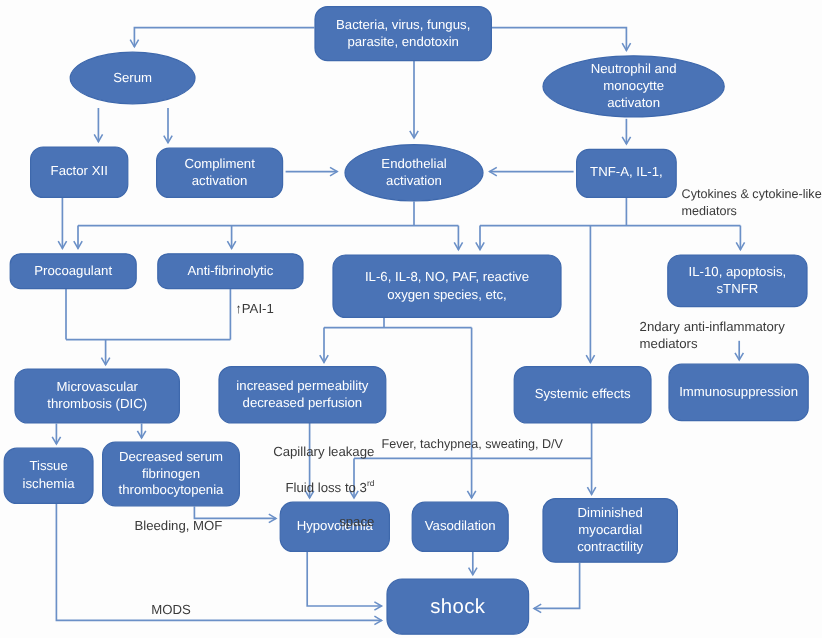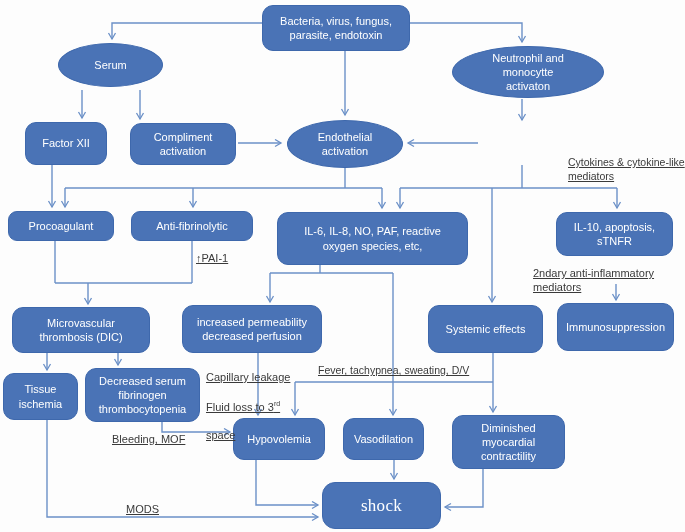--- a/index.html
+++ b/index.html
@@ -7,25 +7,25 @@
     position:relative;width:685px;height:532px;overflow:hidden;
     background:#fdfdfd;font-family:"Liberation Sans",sans-serif;
   }
   .node{
     position:absolute;background:#4a73b6;border:1px solid #3e68ac;border-radius:11px;
     color:#fff;display:flex;align-items:center;justify-content:center;text-align:center;
     white-space:pre-line;font-size:11px;line-height:1.28;box-sizing:border-box;padding:2px 0;
   }
   .ellipse{border-radius:50%;}
   .small{border-radius:9px;}
-  .big{font-size:17px;border-radius:13px;letter-spacing:.3px;font-family:Liberation Serif, serif;}
-  .ann{position:absolute;color:#3a3a3a;font-size:11px;line-height:1.3;white-space:pre-line;text-decoration:underline;}
+  .big{font-size:17px;border-radius:13px;letter-spacing:.3px;}
+  .ann{position:absolute;color:#3a3a3a;font-size:11px;line-height:1.3;white-space:pre-line;}
   .ann.sm{font-size:10.5px;}
   .pre{white-space:pre;}
-  .center{text-align:left;}
+  .center{text-align:right;}
   .ann sup{font-size:7px;}
   svg.connectors{position:absolute;left:0;top:0;}
 </style>
 </head>
 <body>
 
 <div id="stage">
 
   <svg class="connectors" width="685" height="532" viewBox="0 0 685 532">
     <defs>
@@ -94,20 +94,21 @@
 parasite, endotoxin</div>
   <div class="node ellipse" style="left:58px;top:43px;width:105px;height:44px">Serum</div>
   <div class="node ellipse" style="left:452px;top:46px;width:152px;height:52px">Neutrophil and
 monocytte
 activaton</div>
   <div class="node" style="left:25px;top:122px;width:82px;height:43px">Factor XII</div>
   <div class="node" style="left:130px;top:123px;width:106px;height:42px">Compliment
 activation</div>
   <div class="node ellipse" style="left:287px;top:120px;width:116px;height:48px">Endothelial
 activation</div>
+  <div class="node" style="left:480px;top:124px;width:84px;height:41px">TNF-A, IL-1,</div>
   <div class="node small" style="left:131px;top:211px;width:122px;height:30px">Anti-fibrinolytic</div>
   <div class="node small" style="left:8px;top:211px;width:106px;height:30px">Procoagulant</div>
   <div class="node" style="left:277px;top:212px;width:191px;height:53px">IL-6, IL-8, NO, PAF, reactive
 oxygen species, etc,</div>
   <div class="node" style="left:556px;top:212px;width:117px;height:44px">IL-10, apoptosis,
 sTNFR</div>
   <div class="node" style="left:12px;top:307px;width:138px;height:46px">Microvascular
 thrombosis (DIC)</div>
   <div class="node" style="left:182px;top:305px;width:140px;height:48px">increased permeability
 decreased perfusion</div>

